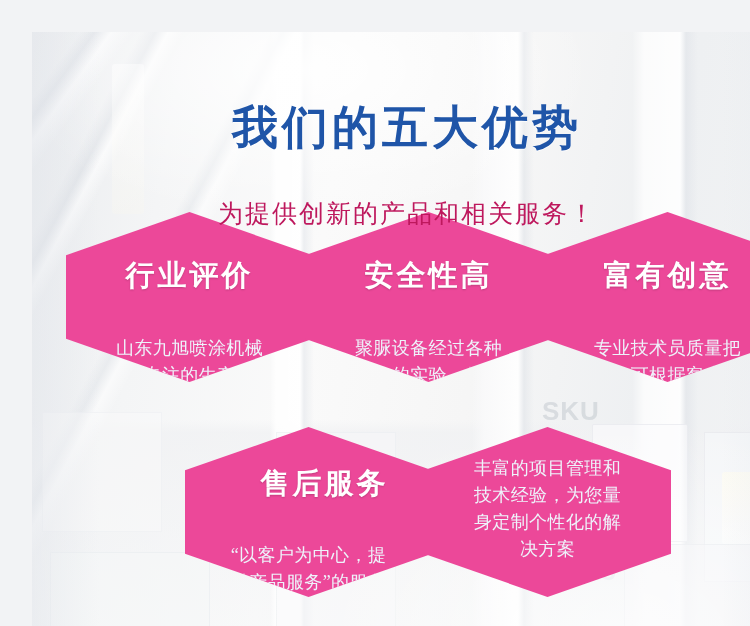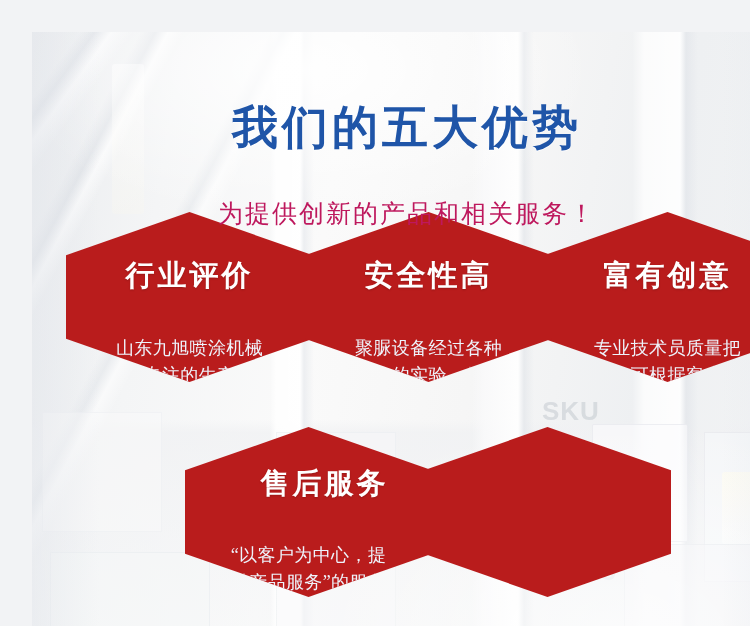--- a/index.html
+++ b/index.html
@@ -143,21 +143,21 @@
     white-space:nowrap;
   }
 
   
   .hexwrap { position:absolute; inset:0; z-index:4; }
 
   .hex {
     position:absolute;
     width:247px;
     height:170px;
-    background:#b91c1c;
+    background:#ec4899;
     -webkit-clip-path:polygon(50% 0%, 100% 25.5%, 100% 74.5%, 50% 100%, 0% 74.5%, 0% 25.5%);
     clip-path:polygon(50% 0%, 100% 25.5%, 100% 74.5%, 50% 100%, 0% 74.5%, 0% 25.5%);
     display:flex;
     flex-direction:column;
     align-items:center;
     justify-content:flex-start;
     text-align:center;
     color:#ffffff;
     padding:0 8px;
   }
@@ -240,16 +240,17 @@
       <div class="h-title">安全性高</div>
       <div class="h-body">聚脲设备经过各种严格的实验，保证产品施工、操作的稳定性。</div>
     </div>
 
     <div class="hex r2 d1">
       <div class="h-title">售后服务</div>
       <div class="h-body">“以客户为中心，提供产品服务”的服务宗旨，1*24小时售后服务。</div>
     </div>
 
     <div class="hex r2 d2">
+      <div class="h-body">丰富的项目管理和技术经验，为您量身定制个性化的解决方案</div>
     </div>
 
   </div>
 </div>
 
 </body></html>

